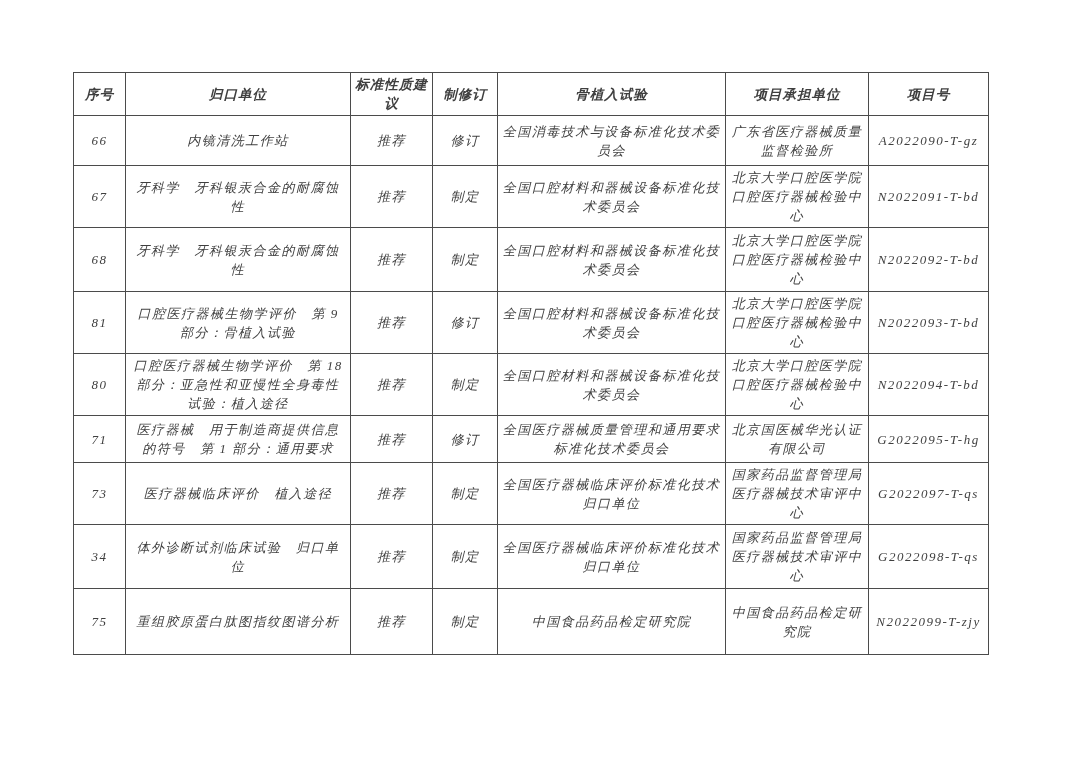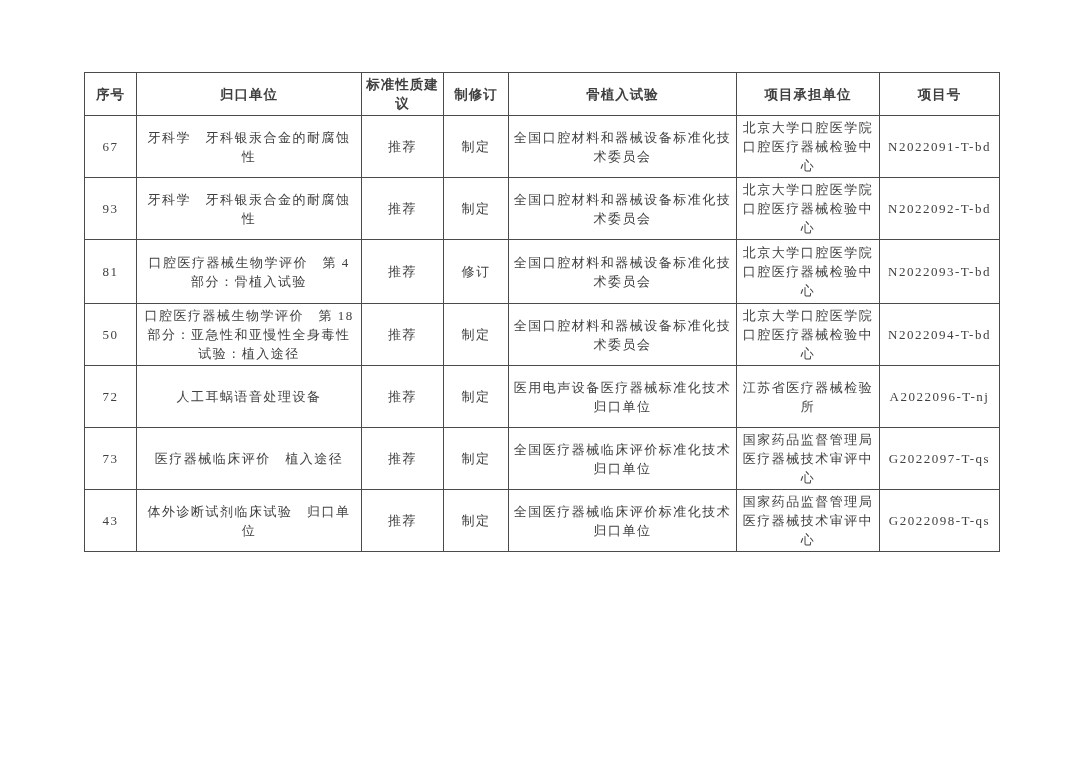--- a/index.html
+++ b/index.html
@@ -12,23 +12,24 @@
     font-family: "Liberation Serif", "DejaVu Serif", serif;
   }
   .page {
     position: relative;
     width: 1080px;
     height: 763px;
     background: #ffffff;
   }
   .table-wrap {
     position: absolute;
-    left: 84px;
+    left: 73px;
     top: 72px;
     width: 915px;
+    font-style: italic;
   }
   table.std-table {
     border-collapse: collapse;
     width: 100%;
     table-layout: fixed;
     color: #3f3f3f;
   }
   table.std-table th,
   table.std-table td {
     border: 1px solid #4b4b4b;
@@ -95,78 +96,96 @@
           <th>归口单位</th>
           <th>标准性质建议</th>
           <th>制修订</th>
           <th>骨植入试验</th>
           <th>项目承担单位</th>
           <th>项目号</th>
         </tr>
       </thead>
       <tbody>
           <tr>
+            <td class="col-no">66</td>
+            <td class="col-name">内镜清洗工作站</td>
+            <td class="col-nature">推荐</td>
+            <td class="col-revise">修订</td>
+            <td class="col-unit">全国消毒技术与设备标准化技术委员会</td>
+            <td class="col-undertaker">广东省医疗器械质量监督检验所</td>
+            <td class="col-code">A2022090-T-gz</td>
+          </tr>
+          <tr>
             <td class="col-no">67</td>
             <td class="col-name">牙科学　牙科银汞合金的耐腐蚀性</td>
             <td class="col-nature">推荐</td>
             <td class="col-revise">制定</td>
             <td class="col-unit">全国口腔材料和器械设备标准化技术委员会</td>
             <td class="col-undertaker">北京大学口腔医学院口腔医疗器械检验中心</td>
             <td class="col-code">N2022091-T-bd</td>
           </tr>
           <tr>
-            <td class="col-no">93</td>
+            <td class="col-no">68</td>
             <td class="col-name">牙科学　牙科银汞合金的耐腐蚀性</td>
             <td class="col-nature">推荐</td>
             <td class="col-revise">制定</td>
             <td class="col-unit">全国口腔材料和器械设备标准化技术委员会</td>
             <td class="col-undertaker">北京大学口腔医学院口腔医疗器械检验中心</td>
             <td class="col-code">N2022092-T-bd</td>
           </tr>
           <tr>
             <td class="col-no">81</td>
-            <td class="col-name">口腔医疗器械生物学评价　第 4 部分：骨植入试验</td>
+            <td class="col-name">口腔医疗器械生物学评价　第 9 部分：骨植入试验</td>
             <td class="col-nature">推荐</td>
             <td class="col-revise">修订</td>
             <td class="col-unit">全国口腔材料和器械设备标准化技术委员会</td>
             <td class="col-undertaker">北京大学口腔医学院口腔医疗器械检验中心</td>
             <td class="col-code">N2022093-T-bd</td>
           </tr>
           <tr>
-            <td class="col-no">50</td>
+            <td class="col-no">80</td>
             <td class="col-name">口腔医疗器械生物学评价　第 18 部分：亚急性和亚慢性全身毒性试验：植入途径</td>
             <td class="col-nature">推荐</td>
             <td class="col-revise">制定</td>
             <td class="col-unit">全国口腔材料和器械设备标准化技术委员会</td>
             <td class="col-undertaker">北京大学口腔医学院口腔医疗器械检验中心</td>
             <td class="col-code">N2022094-T-bd</td>
           </tr>
           <tr>
-            <td class="col-no">72</td>
-            <td class="col-name">人工耳蜗语音处理设备</td>
+            <td class="col-no">71</td>
+            <td class="col-name">医疗器械　用于制造商提供信息的符号　第 1 部分：通用要求</td>
             <td class="col-nature">推荐</td>
-            <td class="col-revise">制定</td>
-            <td class="col-unit">医用电声设备医疗器械标准化技术归口单位</td>
-            <td class="col-undertaker">江苏省医疗器械检验所</td>
-            <td class="col-code">A2022096-T-nj</td>
+            <td class="col-revise">修订</td>
+            <td class="col-unit">全国医疗器械质量管理和通用要求标准化技术委员会</td>
+            <td class="col-undertaker">北京国医械华光认证有限公司</td>
+            <td class="col-code">G2022095-T-hg</td>
           </tr>
           <tr>
             <td class="col-no">73</td>
             <td class="col-name">医疗器械临床评价　植入途径</td>
             <td class="col-nature">推荐</td>
             <td class="col-revise">制定</td>
             <td class="col-unit">全国医疗器械临床评价标准化技术归口单位</td>
             <td class="col-undertaker">国家药品监督管理局医疗器械技术审评中心</td>
             <td class="col-code">G2022097-T-qs</td>
           </tr>
           <tr>
-            <td class="col-no">43</td>
+            <td class="col-no">34</td>
             <td class="col-name">体外诊断试剂临床试验　归口单位</td>
             <td class="col-nature">推荐</td>
             <td class="col-revise">制定</td>
             <td class="col-unit">全国医疗器械临床评价标准化技术归口单位</td>
             <td class="col-undertaker">国家药品监督管理局医疗器械技术审评中心</td>
             <td class="col-code">G2022098-T-qs</td>
           </tr>
+          <tr>
+            <td class="col-no">75</td>
+            <td class="col-name">重组胶原蛋白肽图指纹图谱分析</td>
+            <td class="col-nature">推荐</td>
+            <td class="col-revise">制定</td>
+            <td class="col-unit">中国食品药品检定研究院</td>
+            <td class="col-undertaker">中国食品药品检定研究院</td>
+            <td class="col-code">N2022099-T-zjy</td>
+          </tr>
         </tbody>
     </table>
   </div>
 </div>
 
 </body></html>

